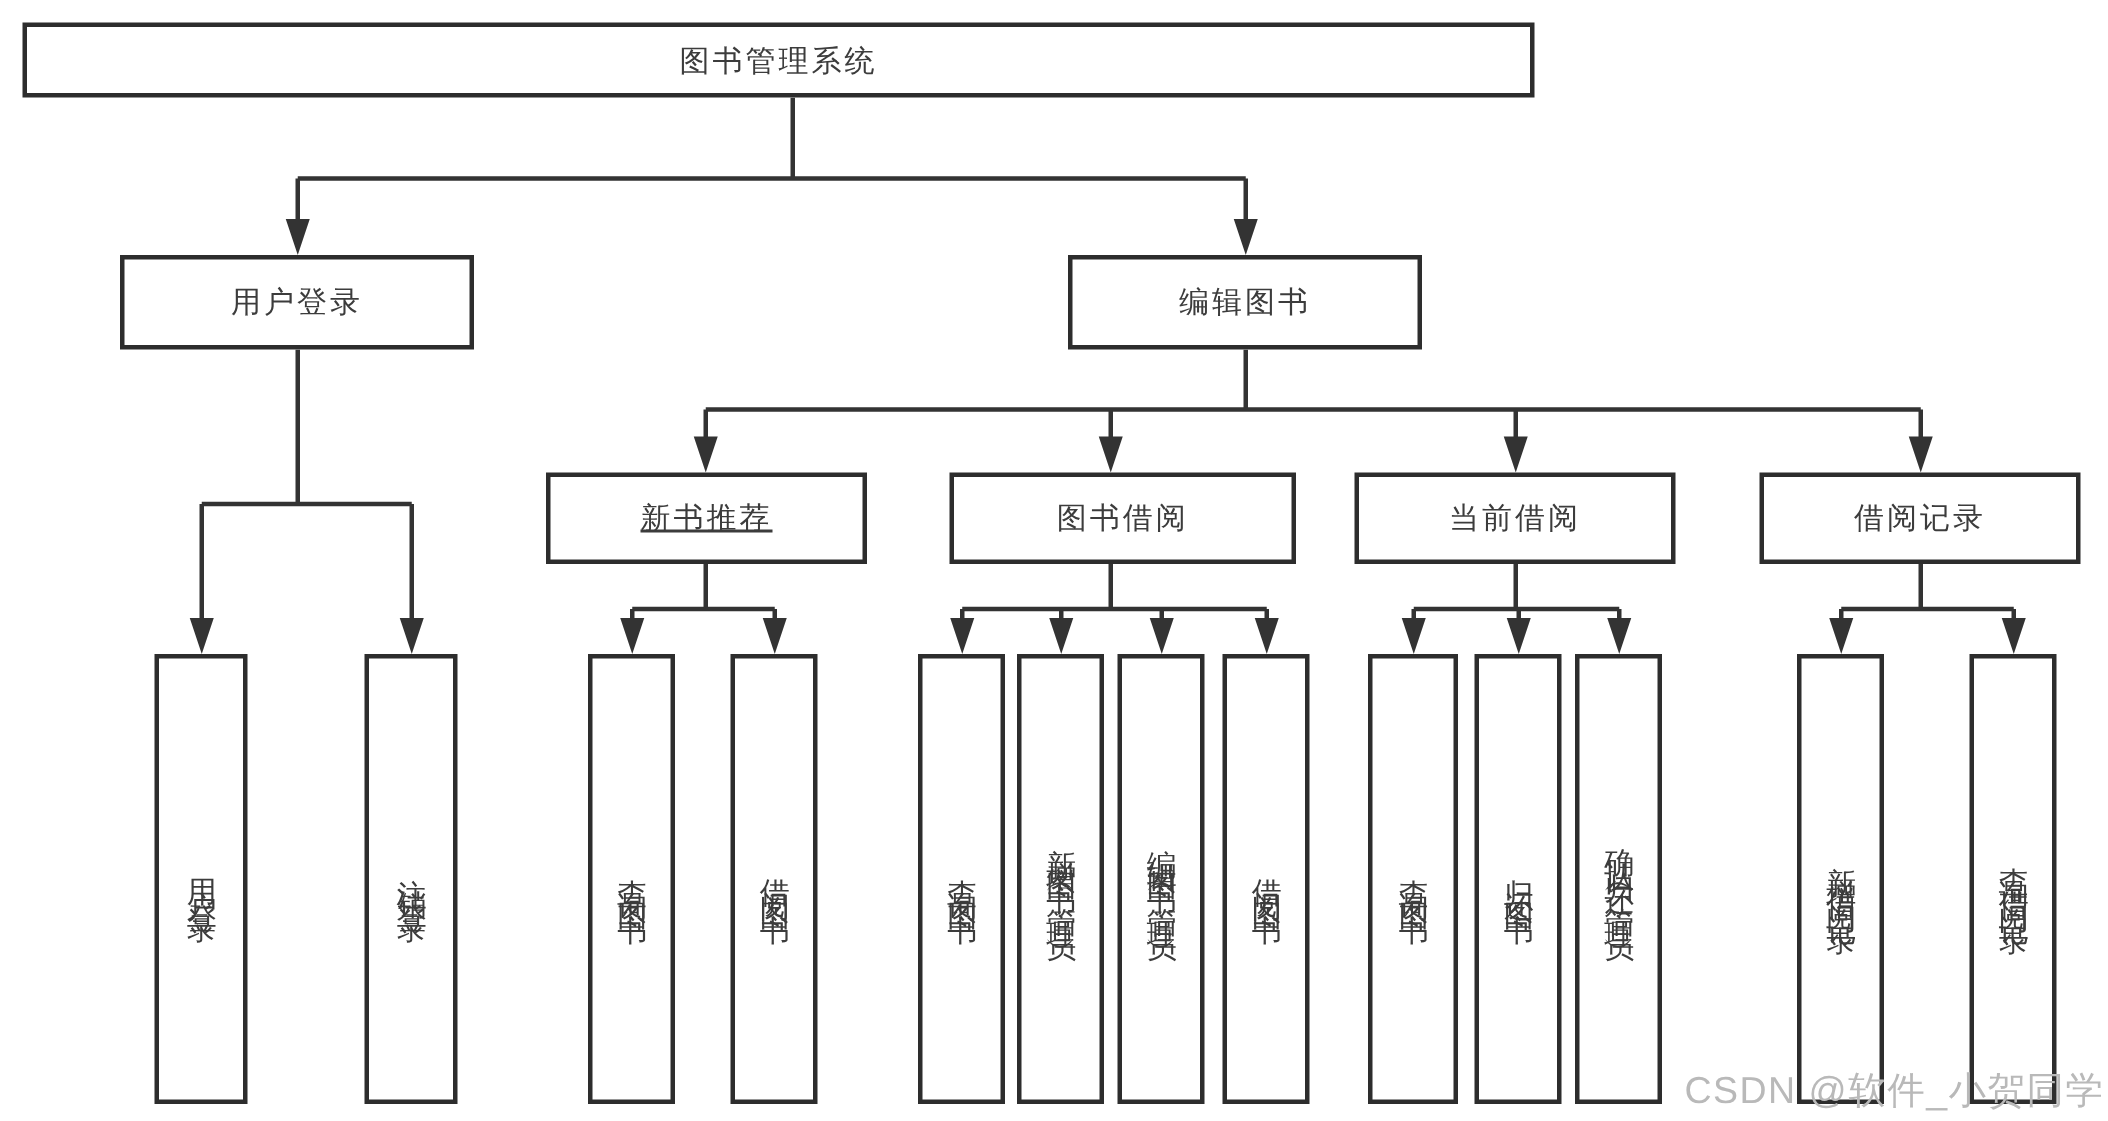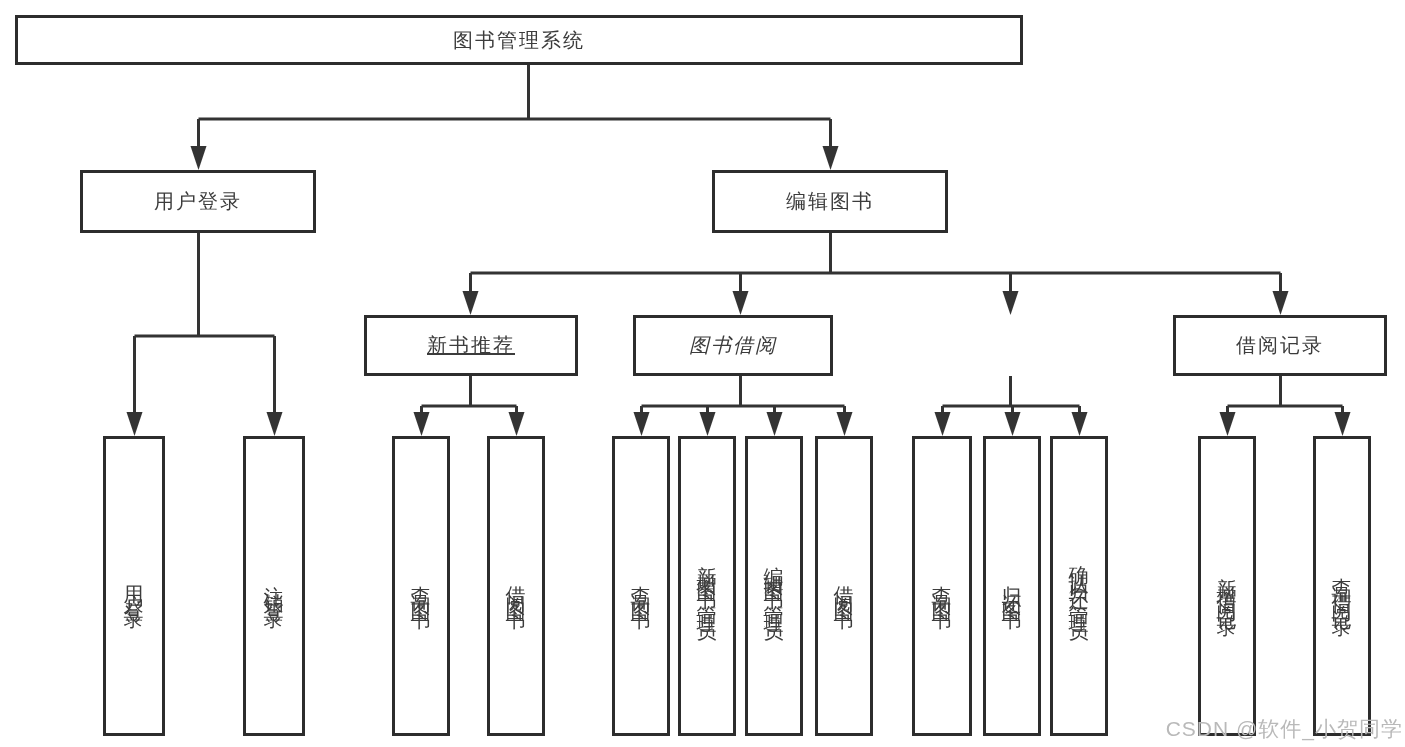--- a/index.html
+++ b/index.html
@@ -34,32 +34,32 @@
     font-size: 20px;
     color: #3c3c3c;
   }
   .connectors { position: absolute; left: 0; top: 0; z-index: 1; }
   .connectors path { stroke: #333333; stroke-width: 3; fill: none; }
   .connectors polygon { fill: #333333; stroke: none; }
   .watermark {
     position: absolute;
     right: 2px;
     bottom: 4px;
-    font-size: 21px;
+    font-size: 25px;
     color: #b9b9b9;
     letter-spacing: 1px;
     z-index: 6;
     white-space: nowrap;
   }
   
   #node-root            { left: 15px;   top: 15px;  width: 1008px; height: 50px; }
   #node-user-login      { left: 80px;   top: 170px; width: 236px;  height: 63px; }
   #node-book-mgmt       { left: 712px;  top: 170px; width: 236px;  height: 63px; }
   #node-new-book-rec    { left: 364px;  top: 315px; width: 214px;  height: 61px; text-decoration: underline; }
-  #node-book-borrow     { left: 633px;  top: 315px; width: 200px;  height: 61px; font-style: italic; }
+  #node-book-borrow     { left: 633px;  top: 315px; width: 231px;  height: 61px; }
   #node-current-borrow  { left: 903px;  top: 315px; width: 214px;  height: 61px; }
   #node-borrow-records  { left: 1173px; top: 315px; width: 214px;  height: 61px; }
   #leaf-user-login      { left: 103px;  top: 436px; width: 62px; height: 300px; }
   #leaf-logout          { left: 243px;  top: 436px; width: 62px; height: 300px; }
   #leaf-query-books-1   { left: 392px;  top: 436px; width: 58px; height: 300px; }
   #leaf-borrow-books-1  { left: 487px;  top: 436px; width: 58px; height: 300px; }
   #leaf-query-books-2   { left: 612px;  top: 436px; width: 58px; height: 300px; }
   #leaf-add-books       { left: 678px;  top: 436px; width: 58px; height: 300px; }
   #leaf-edit-books      { left: 745px;  top: 436px; width: 58px; height: 300px; }
   #leaf-borrow-books-2  { left: 815px;  top: 436px; width: 58px; height: 300px; }
@@ -127,20 +127,23 @@
   <div class="node" id="node-book-mgmt">
     <span>编辑图书</span>
   </div>
 
   <div class="node" id="node-new-book-rec">
     <span>新书推荐</span>
   </div>
   <div class="node" id="node-book-borrow">
     <span>图书借阅</span>
   </div>
+  <div class="node" id="node-current-borrow">
+    <span>当前借阅</span>
+  </div>
   <div class="node" id="node-borrow-records">
     <span>借阅记录</span>
   </div>
 
   <div class="node leaf" id="leaf-user-login">
     <span class="vlabel">用户登录</span>
   </div>
   <div class="node leaf" id="leaf-logout">
     <span class="vlabel">注销登录</span>
   </div>

